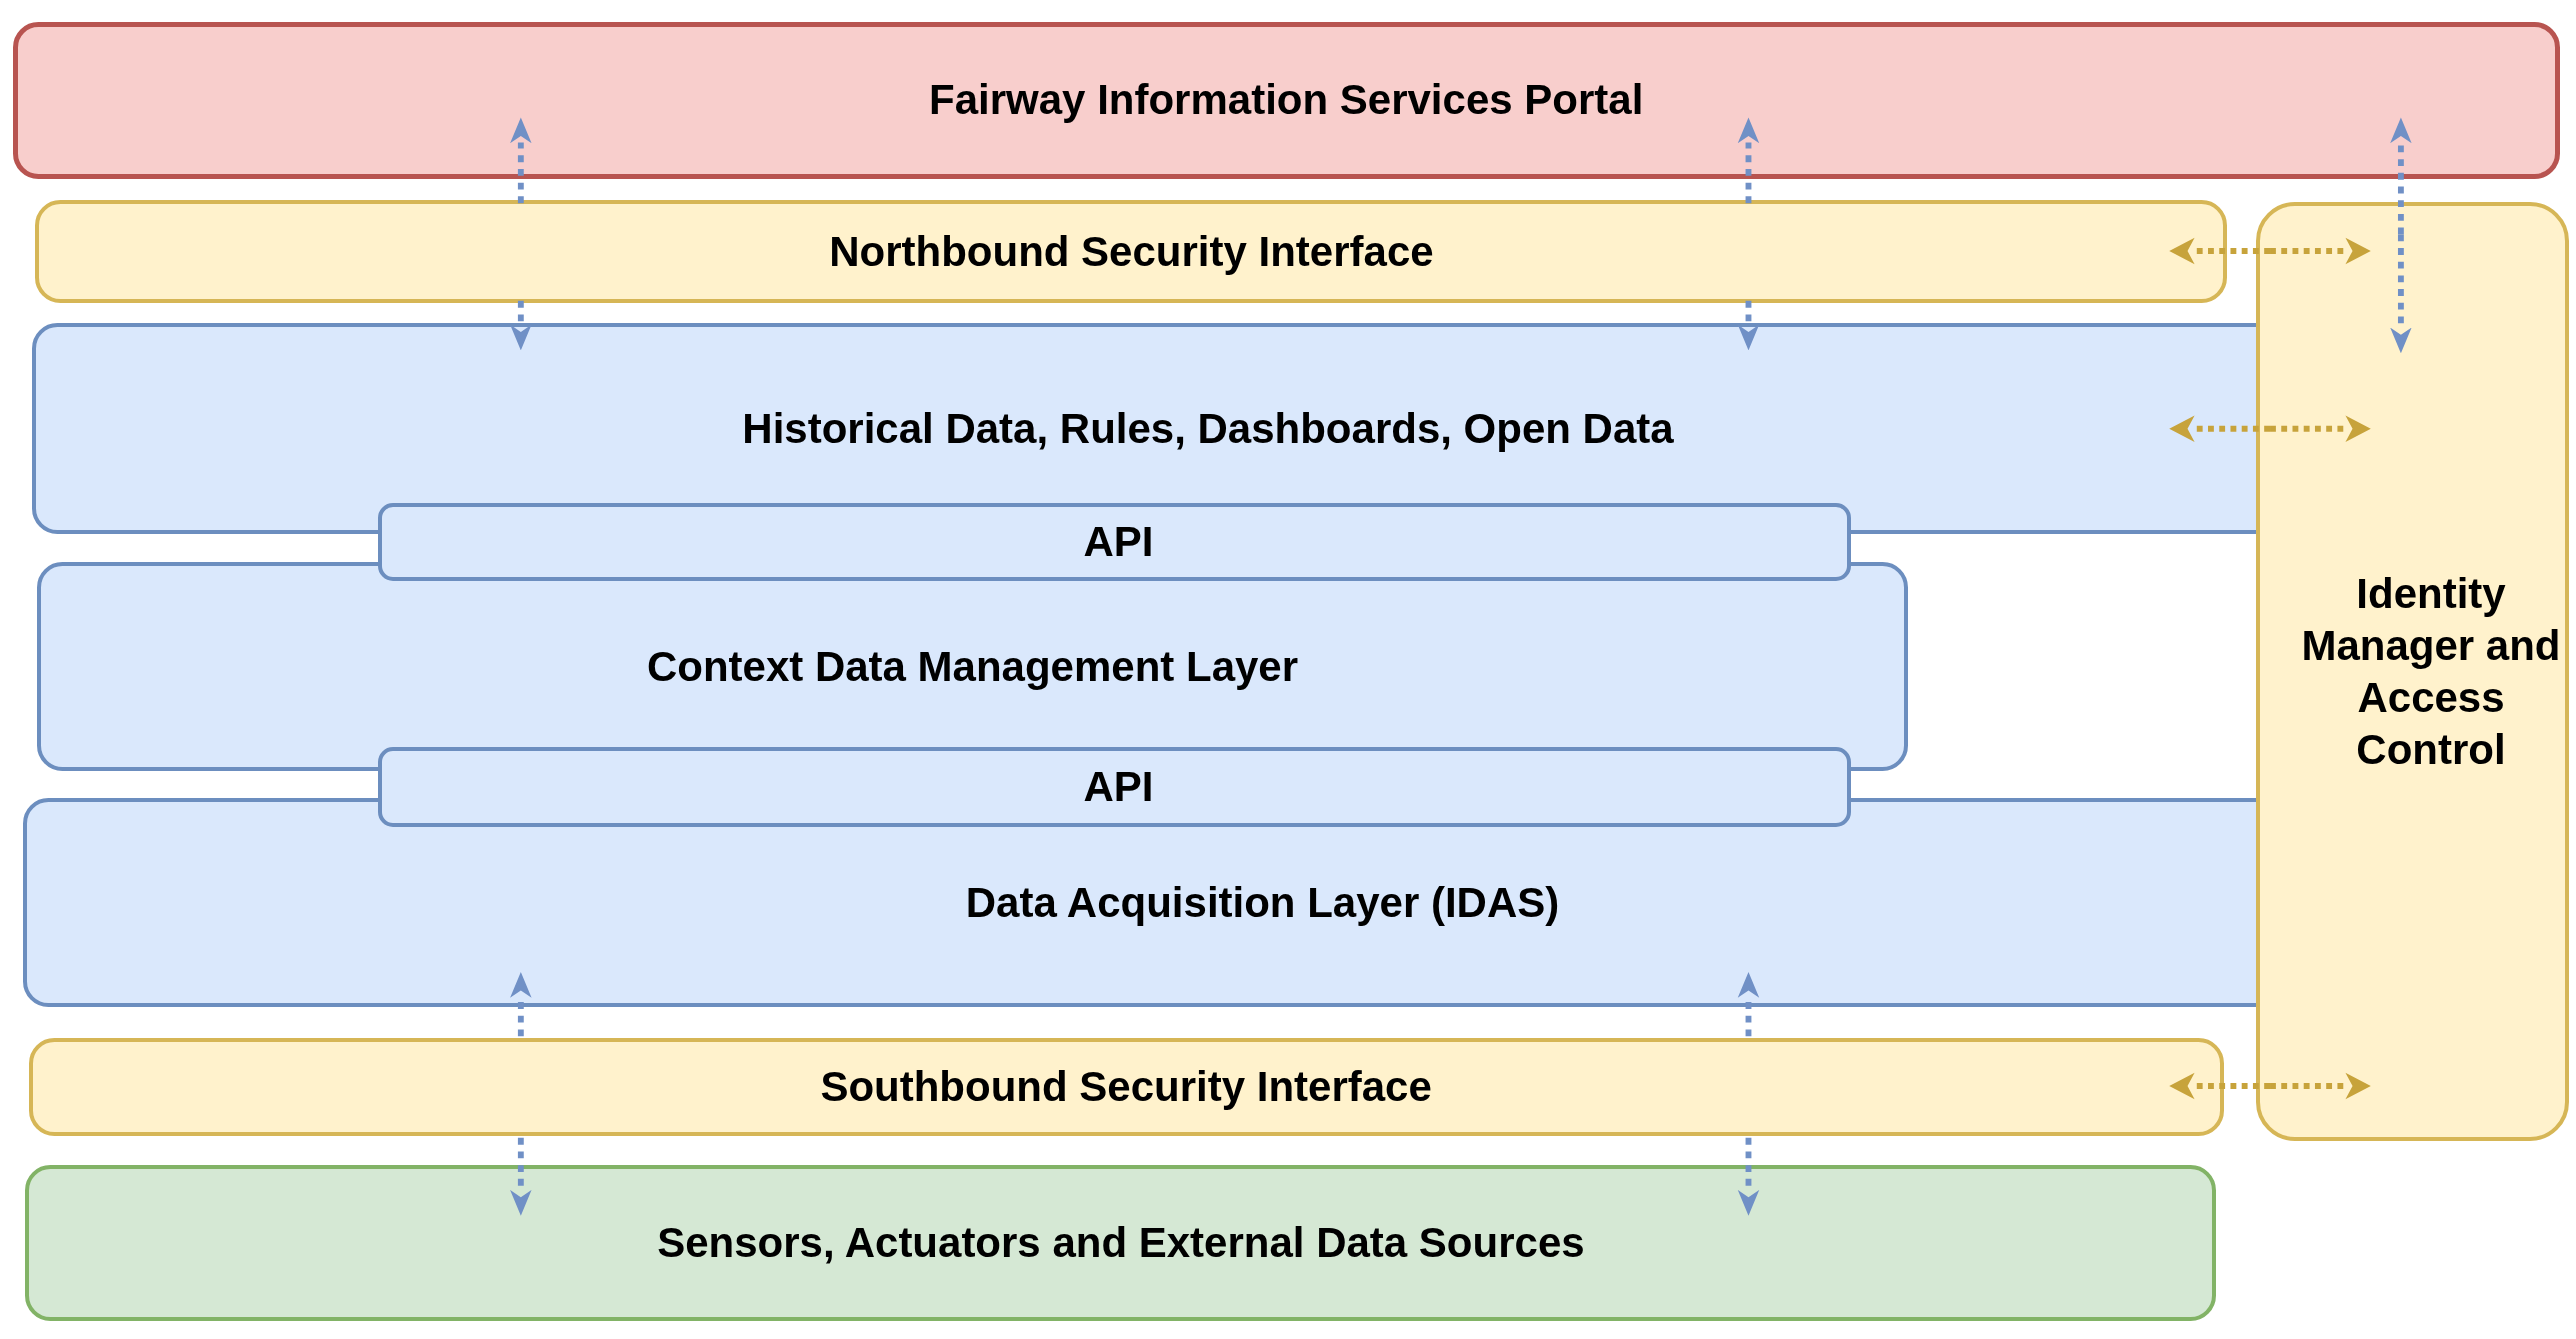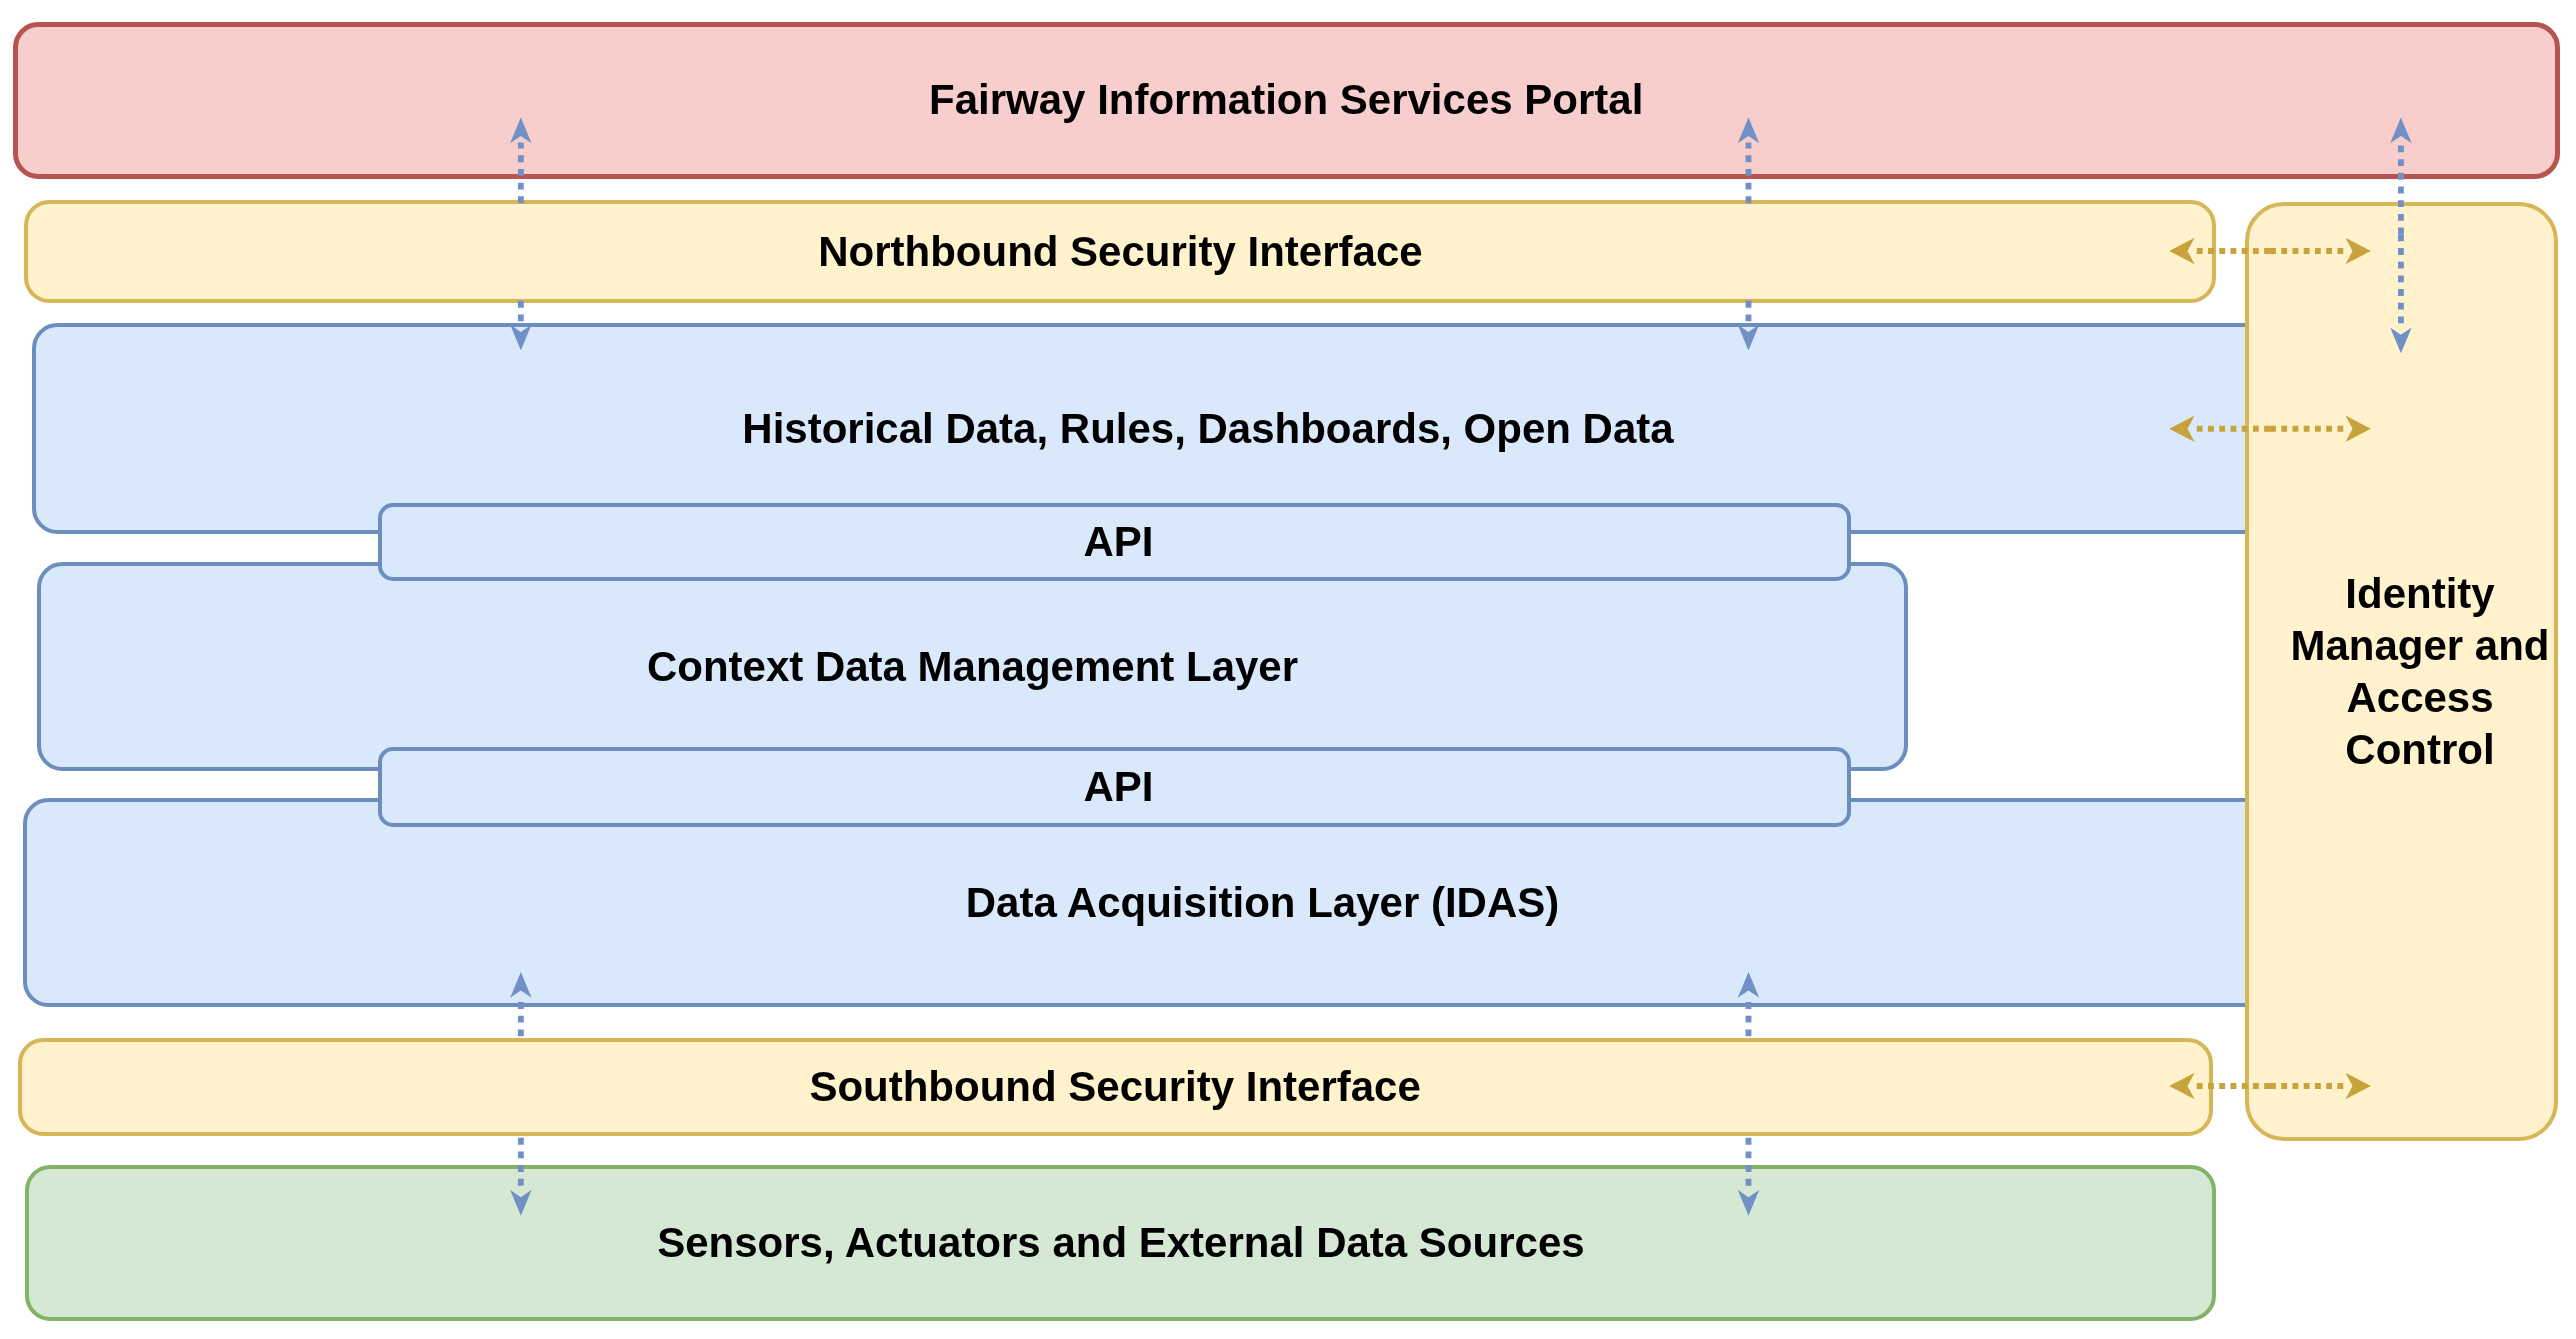--- a/index.html
+++ b/index.html
@@ -28,20 +28,21 @@
     border-radius: 25.4px;
   }
   .box .lbl { display: block; }
   .red {
     background: var(--portal_fill, #f8cecc);
     border: 5.9px solid var(--portal_stroke, #b85450);
   }
   .yellow {
     background: var(--security_fill, #fff2cc);
     border: 4.9px solid var(--security_stroke, #d6b656);
+    margin-left: 11px;
   }
   .blue {
     background: var(--layer_fill, #dae8fc);
     border: 4.9px solid var(--layer_stroke, #6c8ebf);
   }
   .green {
     background: var(--sensors_fill, #d5e8d4);
     border: 4.9px solid var(--sensors_stroke, #82b366);
   }
   .api-bar {

